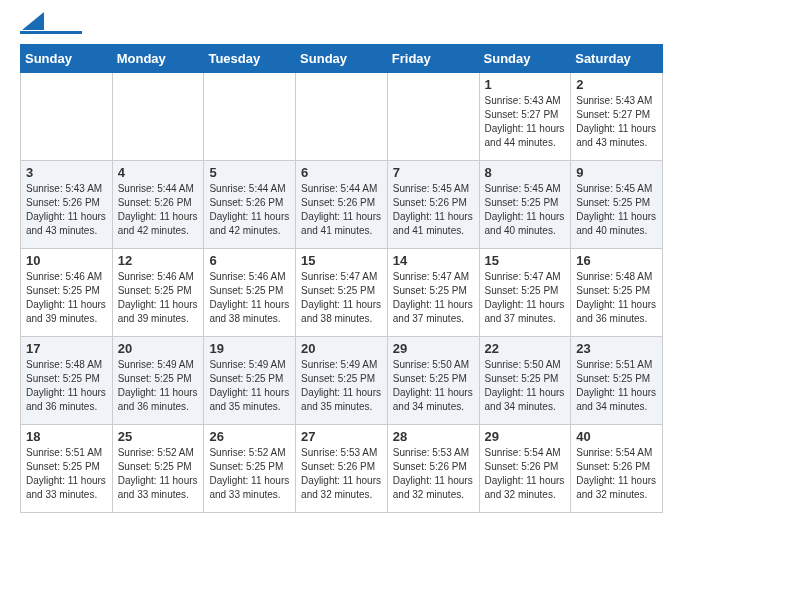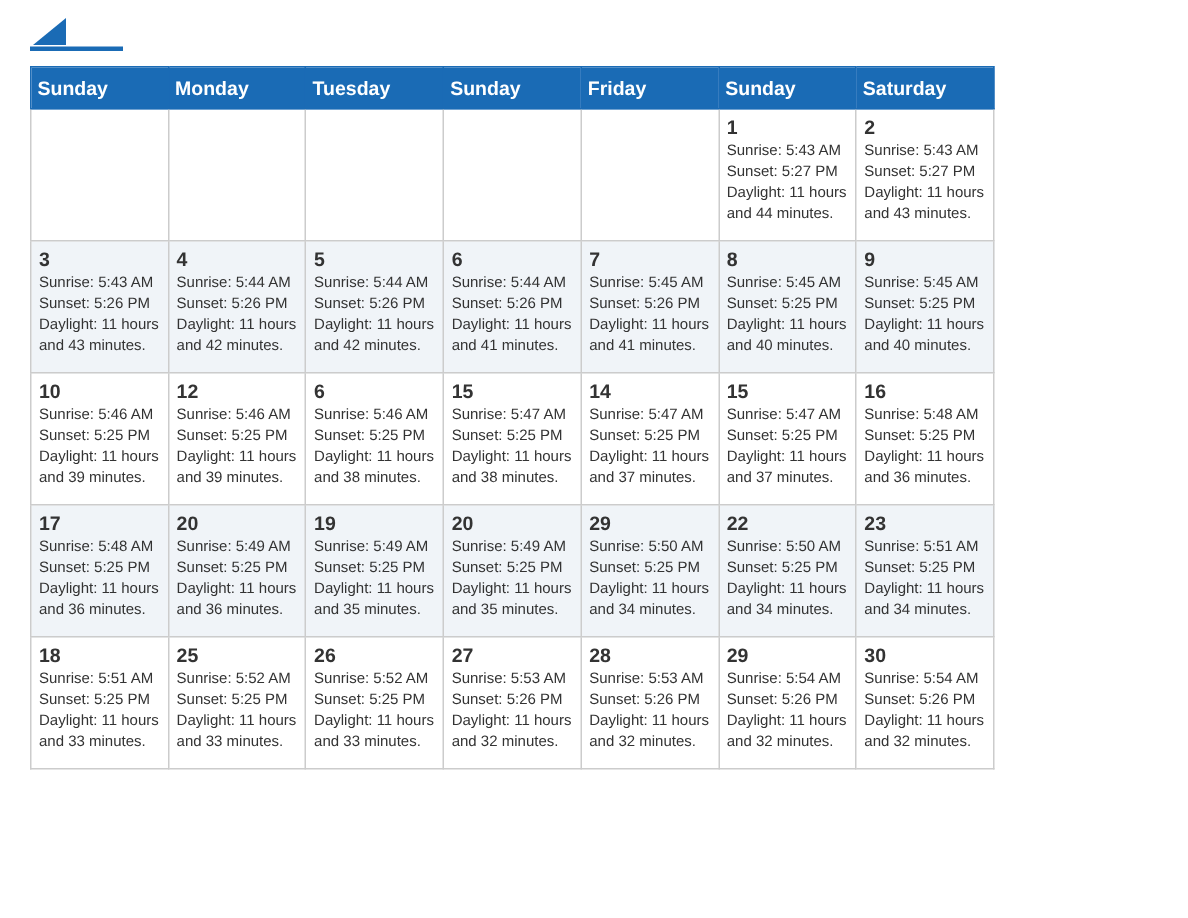--- a/index.html
+++ b/index.html
@@ -335,21 +335,21 @@
 and 32 minutes.</div>
           </td>
           <td>
             <span class="day-num">29</span>
             <div class="day-info" style="white-space: pre-line;">Sunrise: 5:54 AM
 Sunset: 5:26 PM
 Daylight: 11 hours
 and 32 minutes.</div>
           </td>
           <td>
-            <span class="day-num">30</span>
+            <span class="day-num">40</span>
             <div class="day-info" style="white-space: pre-line;">Sunrise: 5:54 AM
 Sunset: 5:26 PM
 Daylight: 11 hours
 and 32 minutes.</div>
           </td>
         </tr>
       </tbody>
   </table>
 </div>
 

